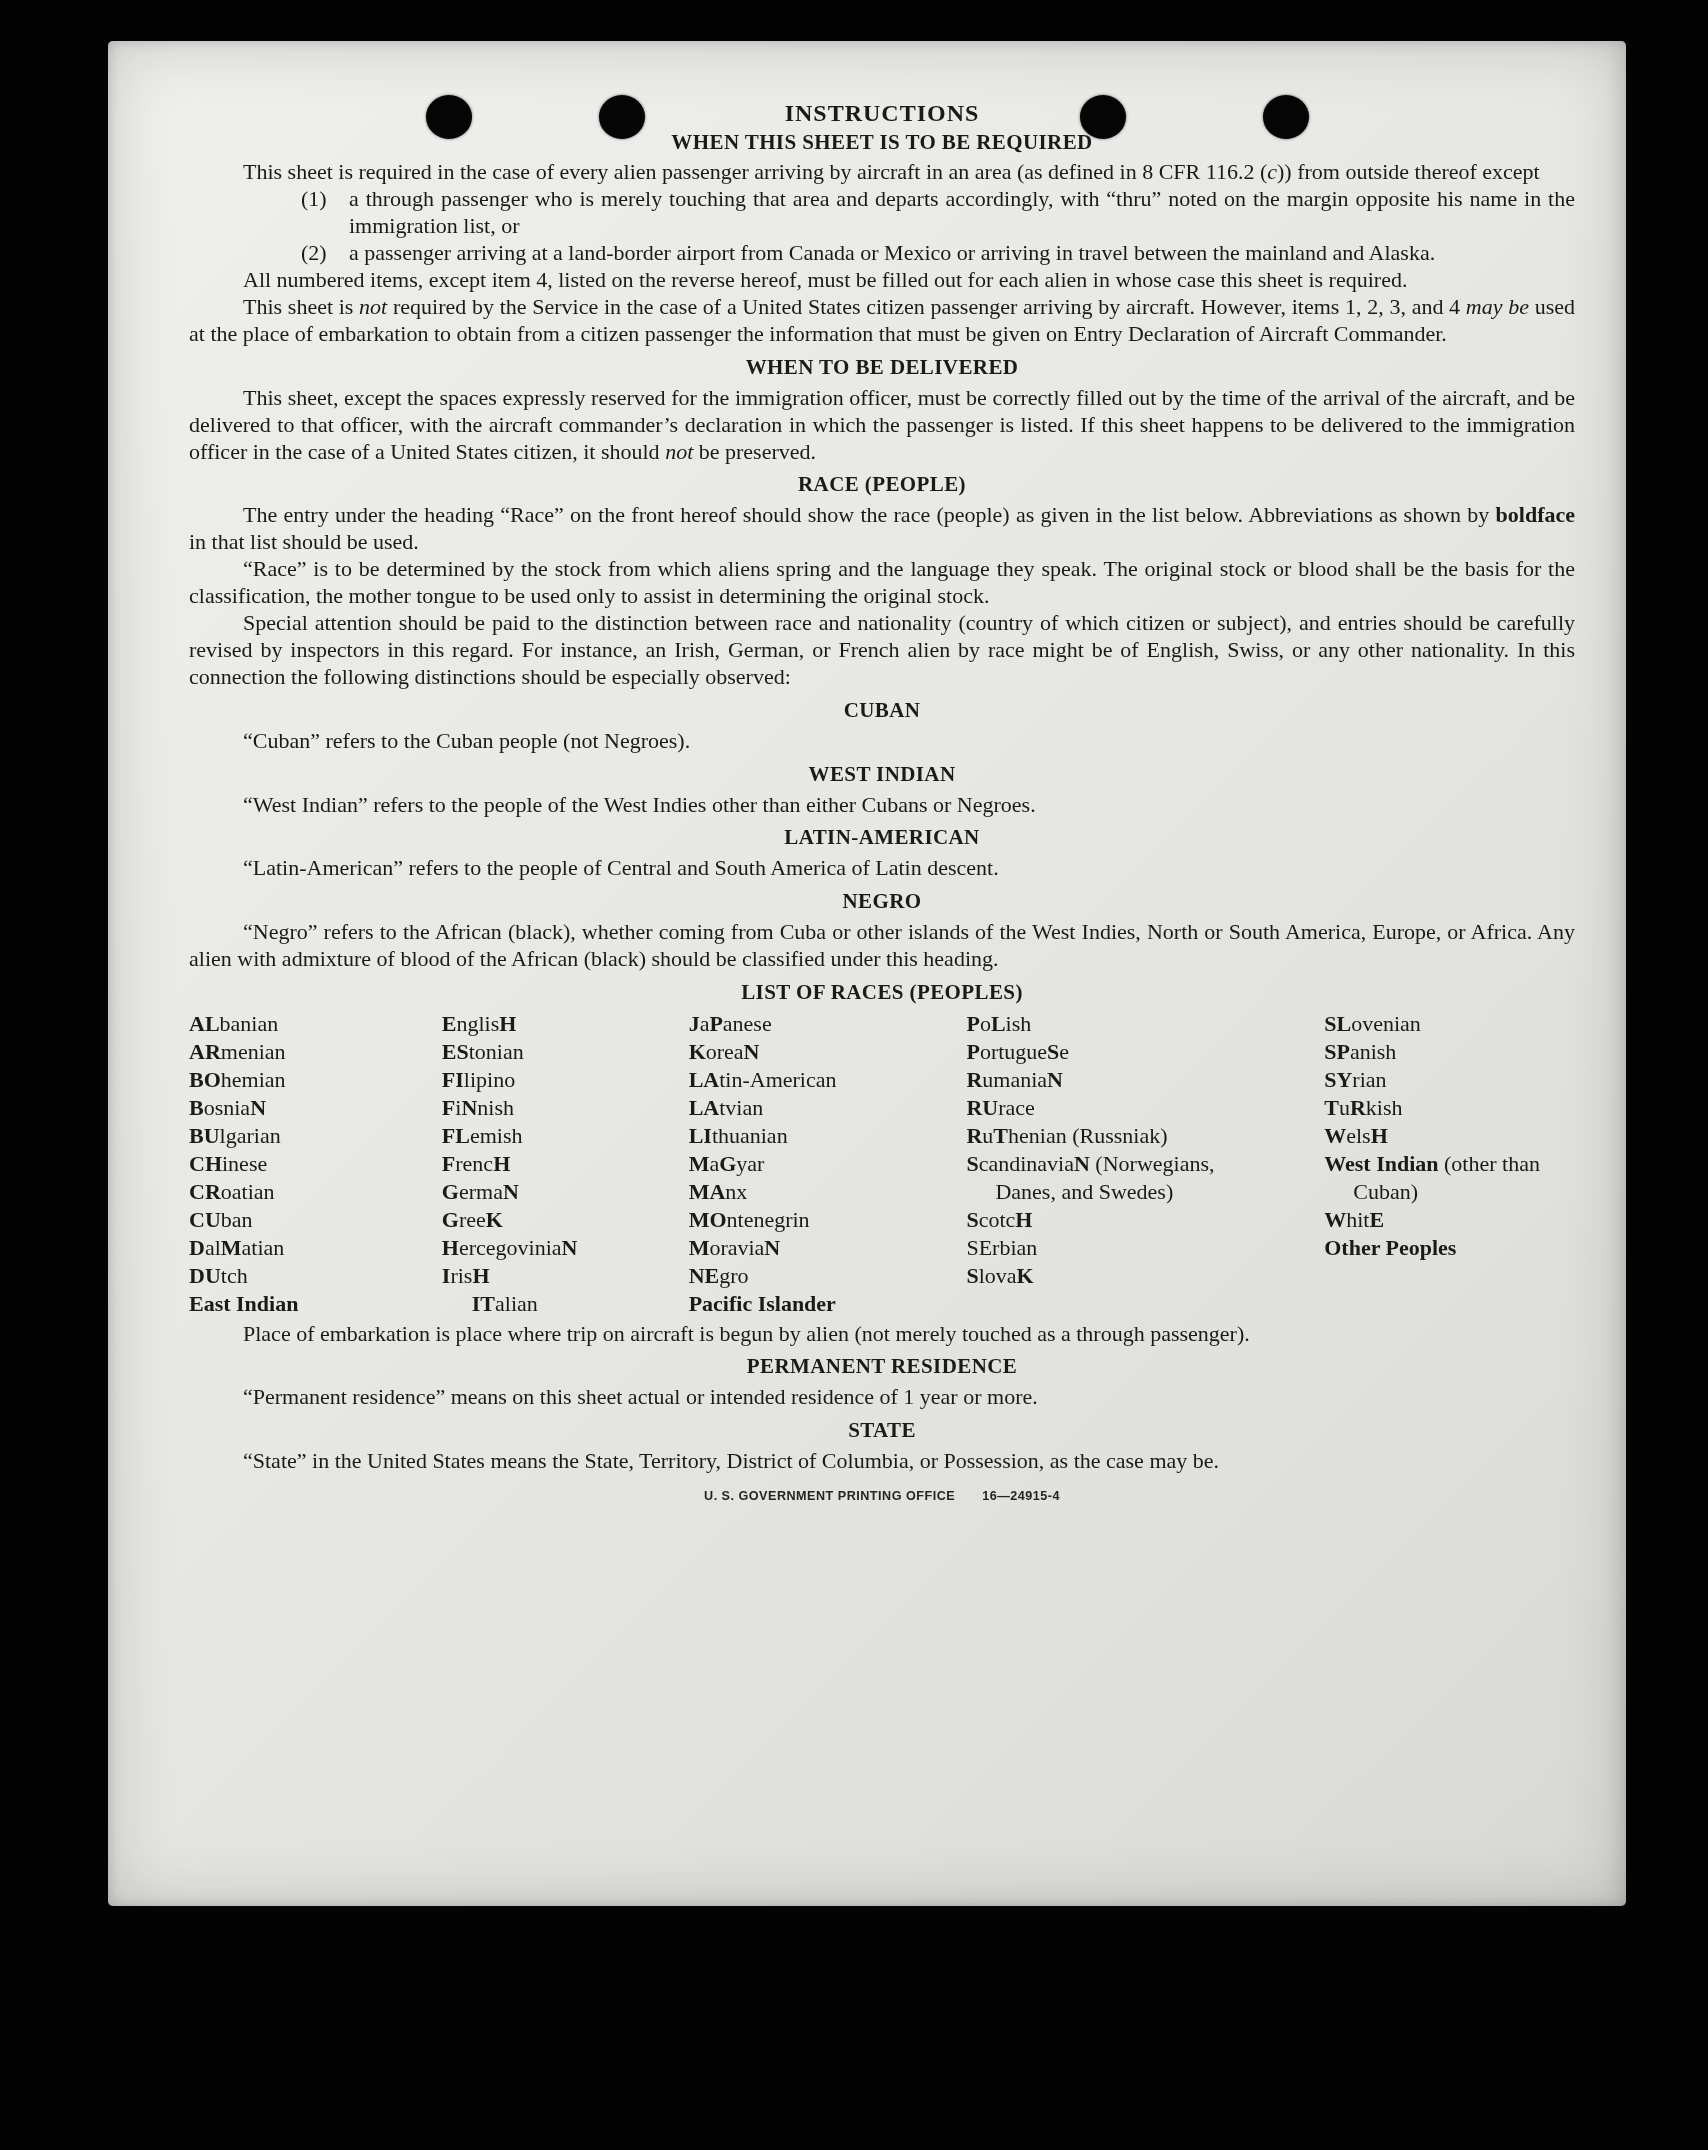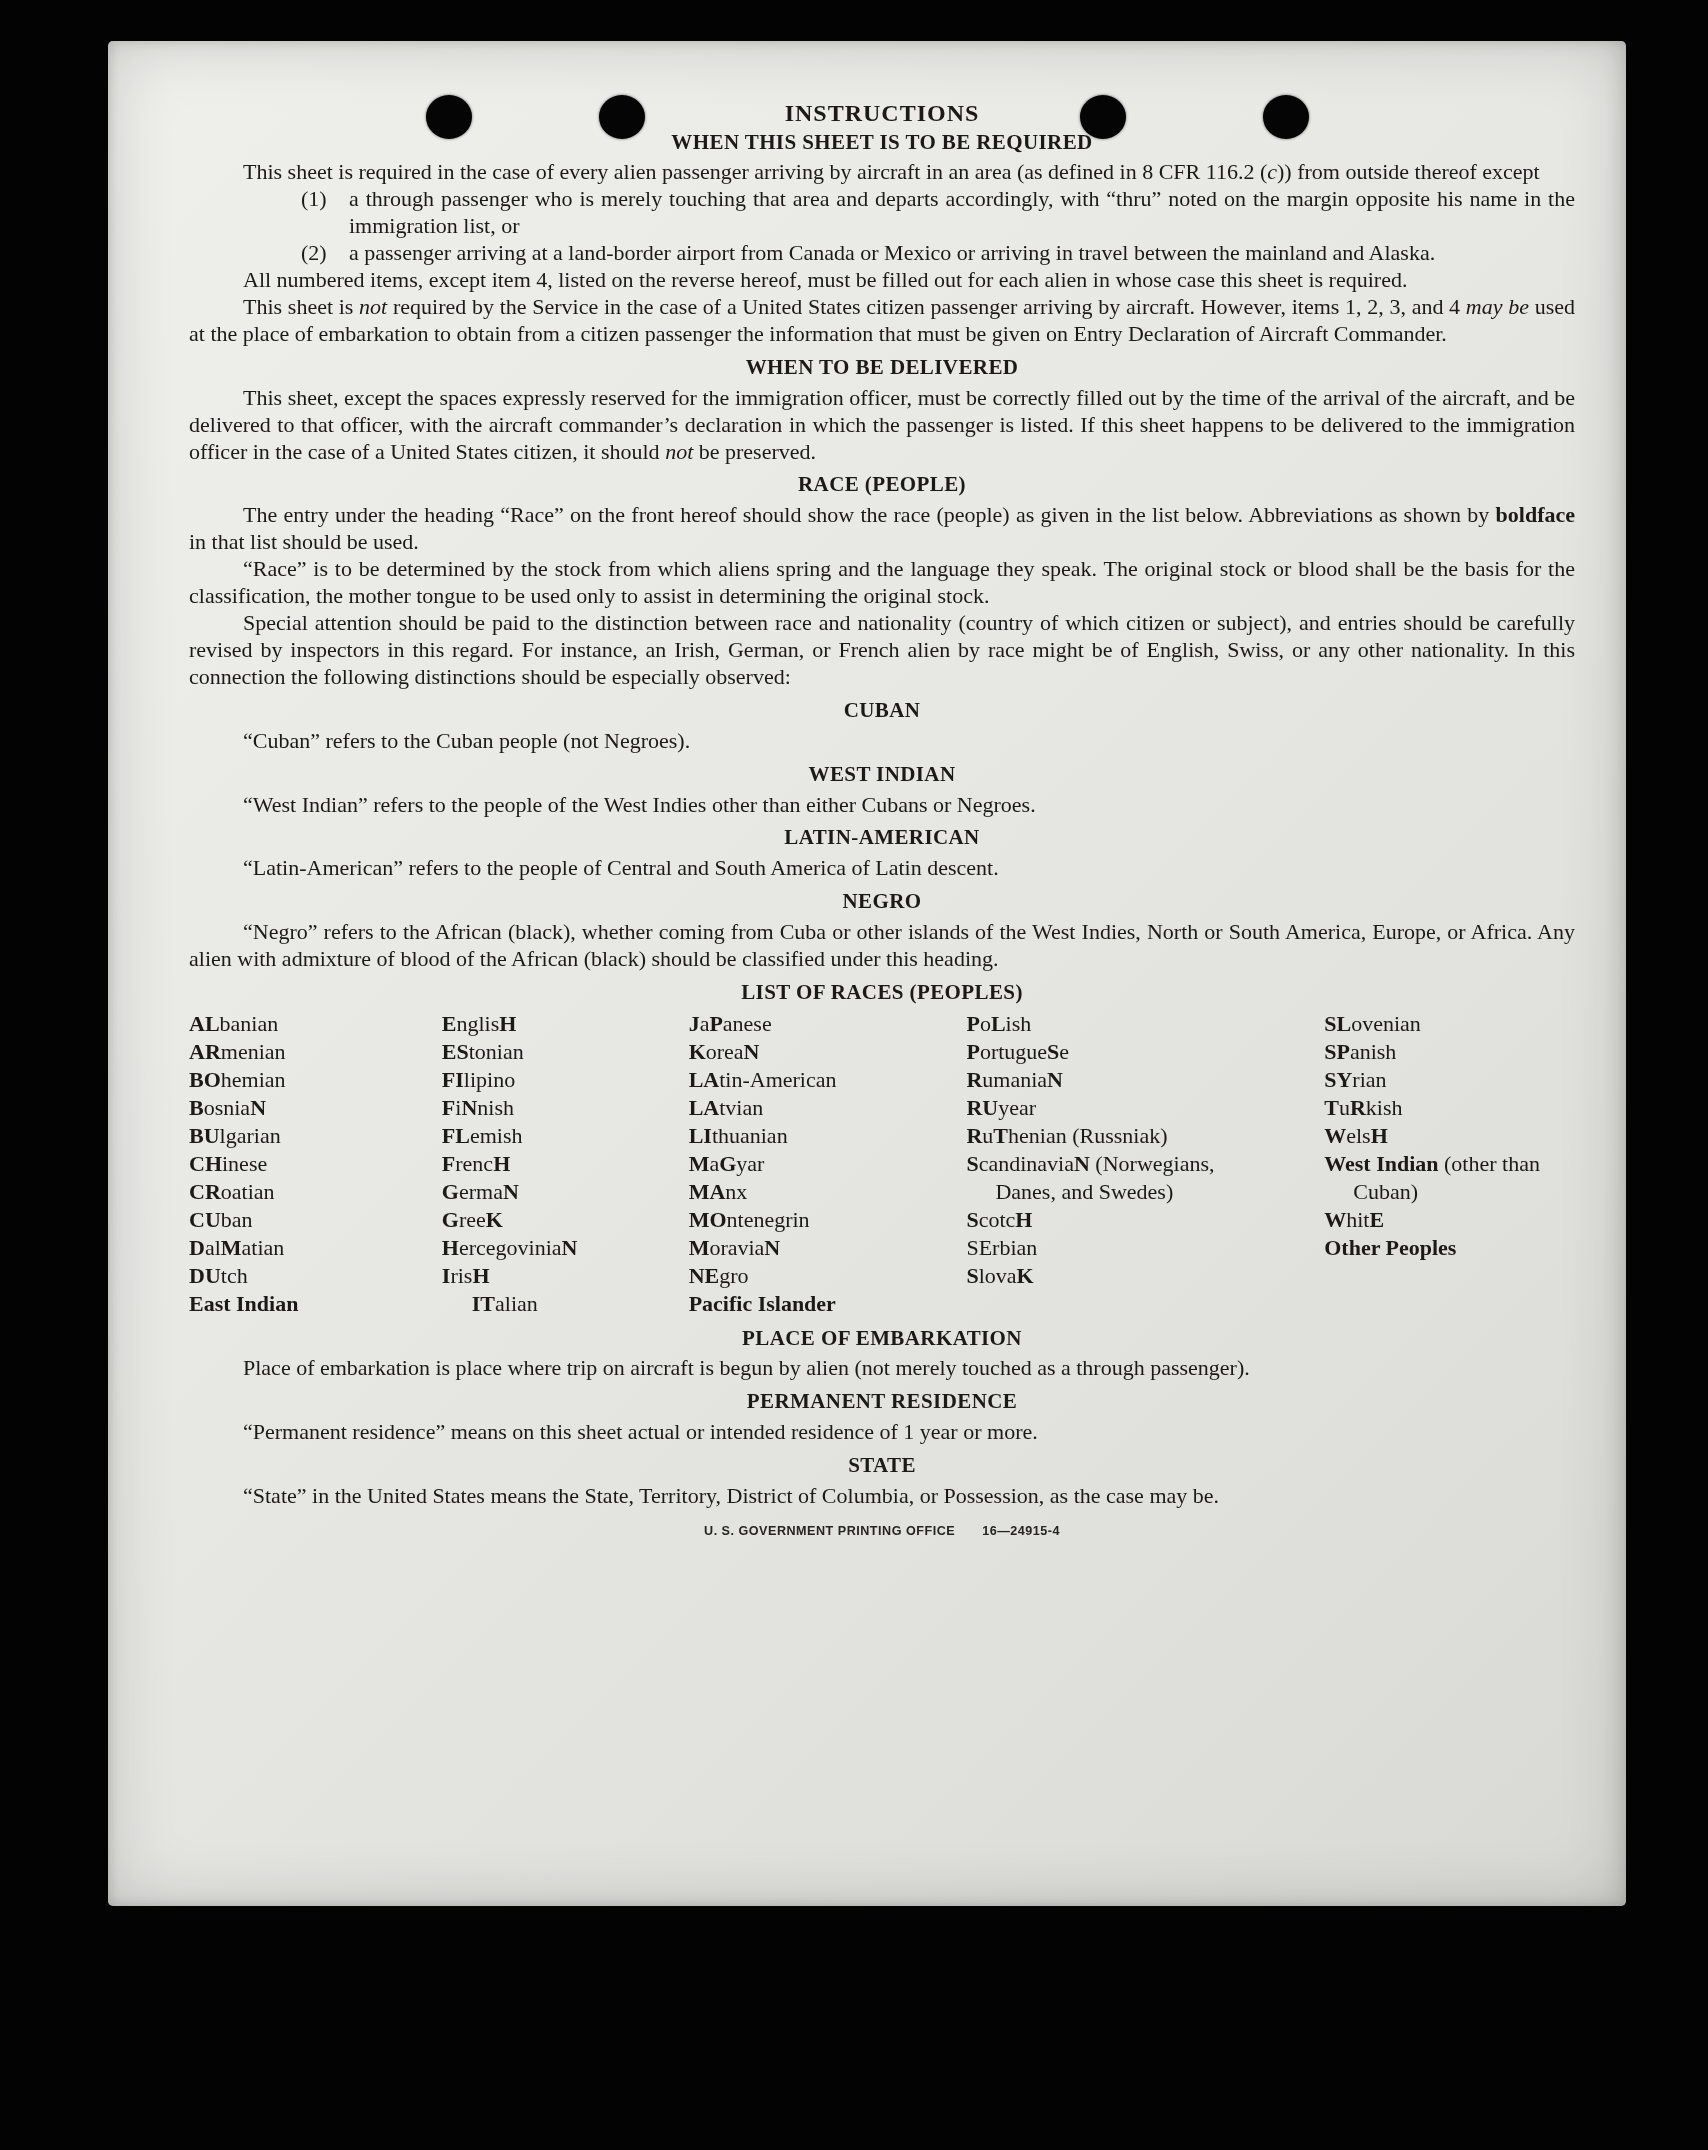--- a/index.html
+++ b/index.html
@@ -185,40 +185,39 @@
           <div class="race"><span style="font-weight: 700;">MA</span><span>nx</span></div>
           <div class="race"><span style="font-weight: 700;">MO</span><span>ntenegrin</span></div>
           <div class="race"><span style="font-weight: 700;">M</span><span>oravia</span><span style="font-weight: 700;">N</span></div>
           <div class="race"><span style="font-weight: 700;">NE</span><span>gro</span></div>
           <div class="race"><span style="font-weight: 700;">Pacific Islander</span></div>
         </div>
         <div class="race-col race-col-4">
           <div class="race"><span style="font-weight: 700;">P</span><span>o</span><span style="font-weight: 700;">L</span><span>ish</span></div>
           <div class="race"><span style="font-weight: 700;">P</span><span>ortugue</span><span style="font-weight: 700;">S</span><span>e</span></div>
           <div class="race"><span style="font-weight: 700;">R</span><span>umania</span><span style="font-weight: 700;">N</span></div>
-          <div class="race"><span style="font-weight: 700;">RU</span><span>year</span></div>
+          <div class="race"><span style="font-weight: 700;">RU</span><span>race</span></div>
           <div class="race"><span style="font-weight: 700;">R</span><span>u</span><span style="font-weight: 700;">T</span><span>henian (Russniak)</span></div>
           <div class="race"><span style="font-weight: 700;">S</span><span>candinavia</span><span style="font-weight: 700;">N</span><span> (Norwegians, Danes, and Swedes)</span></div>
           <div class="race"><span style="font-weight: 700;">S</span><span>cotc</span><span style="font-weight: 700;">H</span></div>
           <div class="race"><span style="font-weight: 400;">SE</span><span>rbian</span></div>
           <div class="race"><span style="font-weight: 700;">S</span><span>lova</span><span style="font-weight: 700;">K</span></div>
         </div>
         <div class="race-col race-col-5">
           <div class="race"><span style="font-weight: 700;">SL</span><span>ovenian</span></div>
           <div class="race"><span style="font-weight: 700;">SP</span><span>anish</span></div>
           <div class="race"><span style="font-weight: 700;">SY</span><span>rian</span></div>
           <div class="race"><span style="font-weight: 700;">T</span><span>u</span><span style="font-weight: 700;">R</span><span>kish</span></div>
           <div class="race"><span style="font-weight: 700;">W</span><span>els</span><span style="font-weight: 700;">H</span></div>
           <div class="race"><span style="font-weight: 700;">West Indian</span><span> (other than Cuban)</span></div>
           <div class="race"><span style="font-weight: 700;">W</span><span>hit</span><span style="font-weight: 700;">E</span></div>
           <div class="race"><span style="font-weight: 700;">Other Peoples</span></div>
         </div>
       </div>
 
-    <div class="h">PLACE OF EMBARKATION</div>
     <p class="body"><span>Place of embarkation is place where trip on aircraft is begun by alien (not merely touched as a through passenger).</span></p>
 
     <div class="h">PERMANENT RESIDENCE</div>
     <p class="body"><span>“Permanent residence” means on this sheet actual or intended residence of 1 year or more.</span></p>
 
     <div class="h">STATE</div>
     <p class="body"><span>“State” in the United States means the State, Territory, District of Columbia, or Possession, as the case may be.</span></p>
 
     <div class="footer">
       <span>U. S. GOVERNMENT PRINTING OFFICE</span><span class="code">16—24915-4</span>

